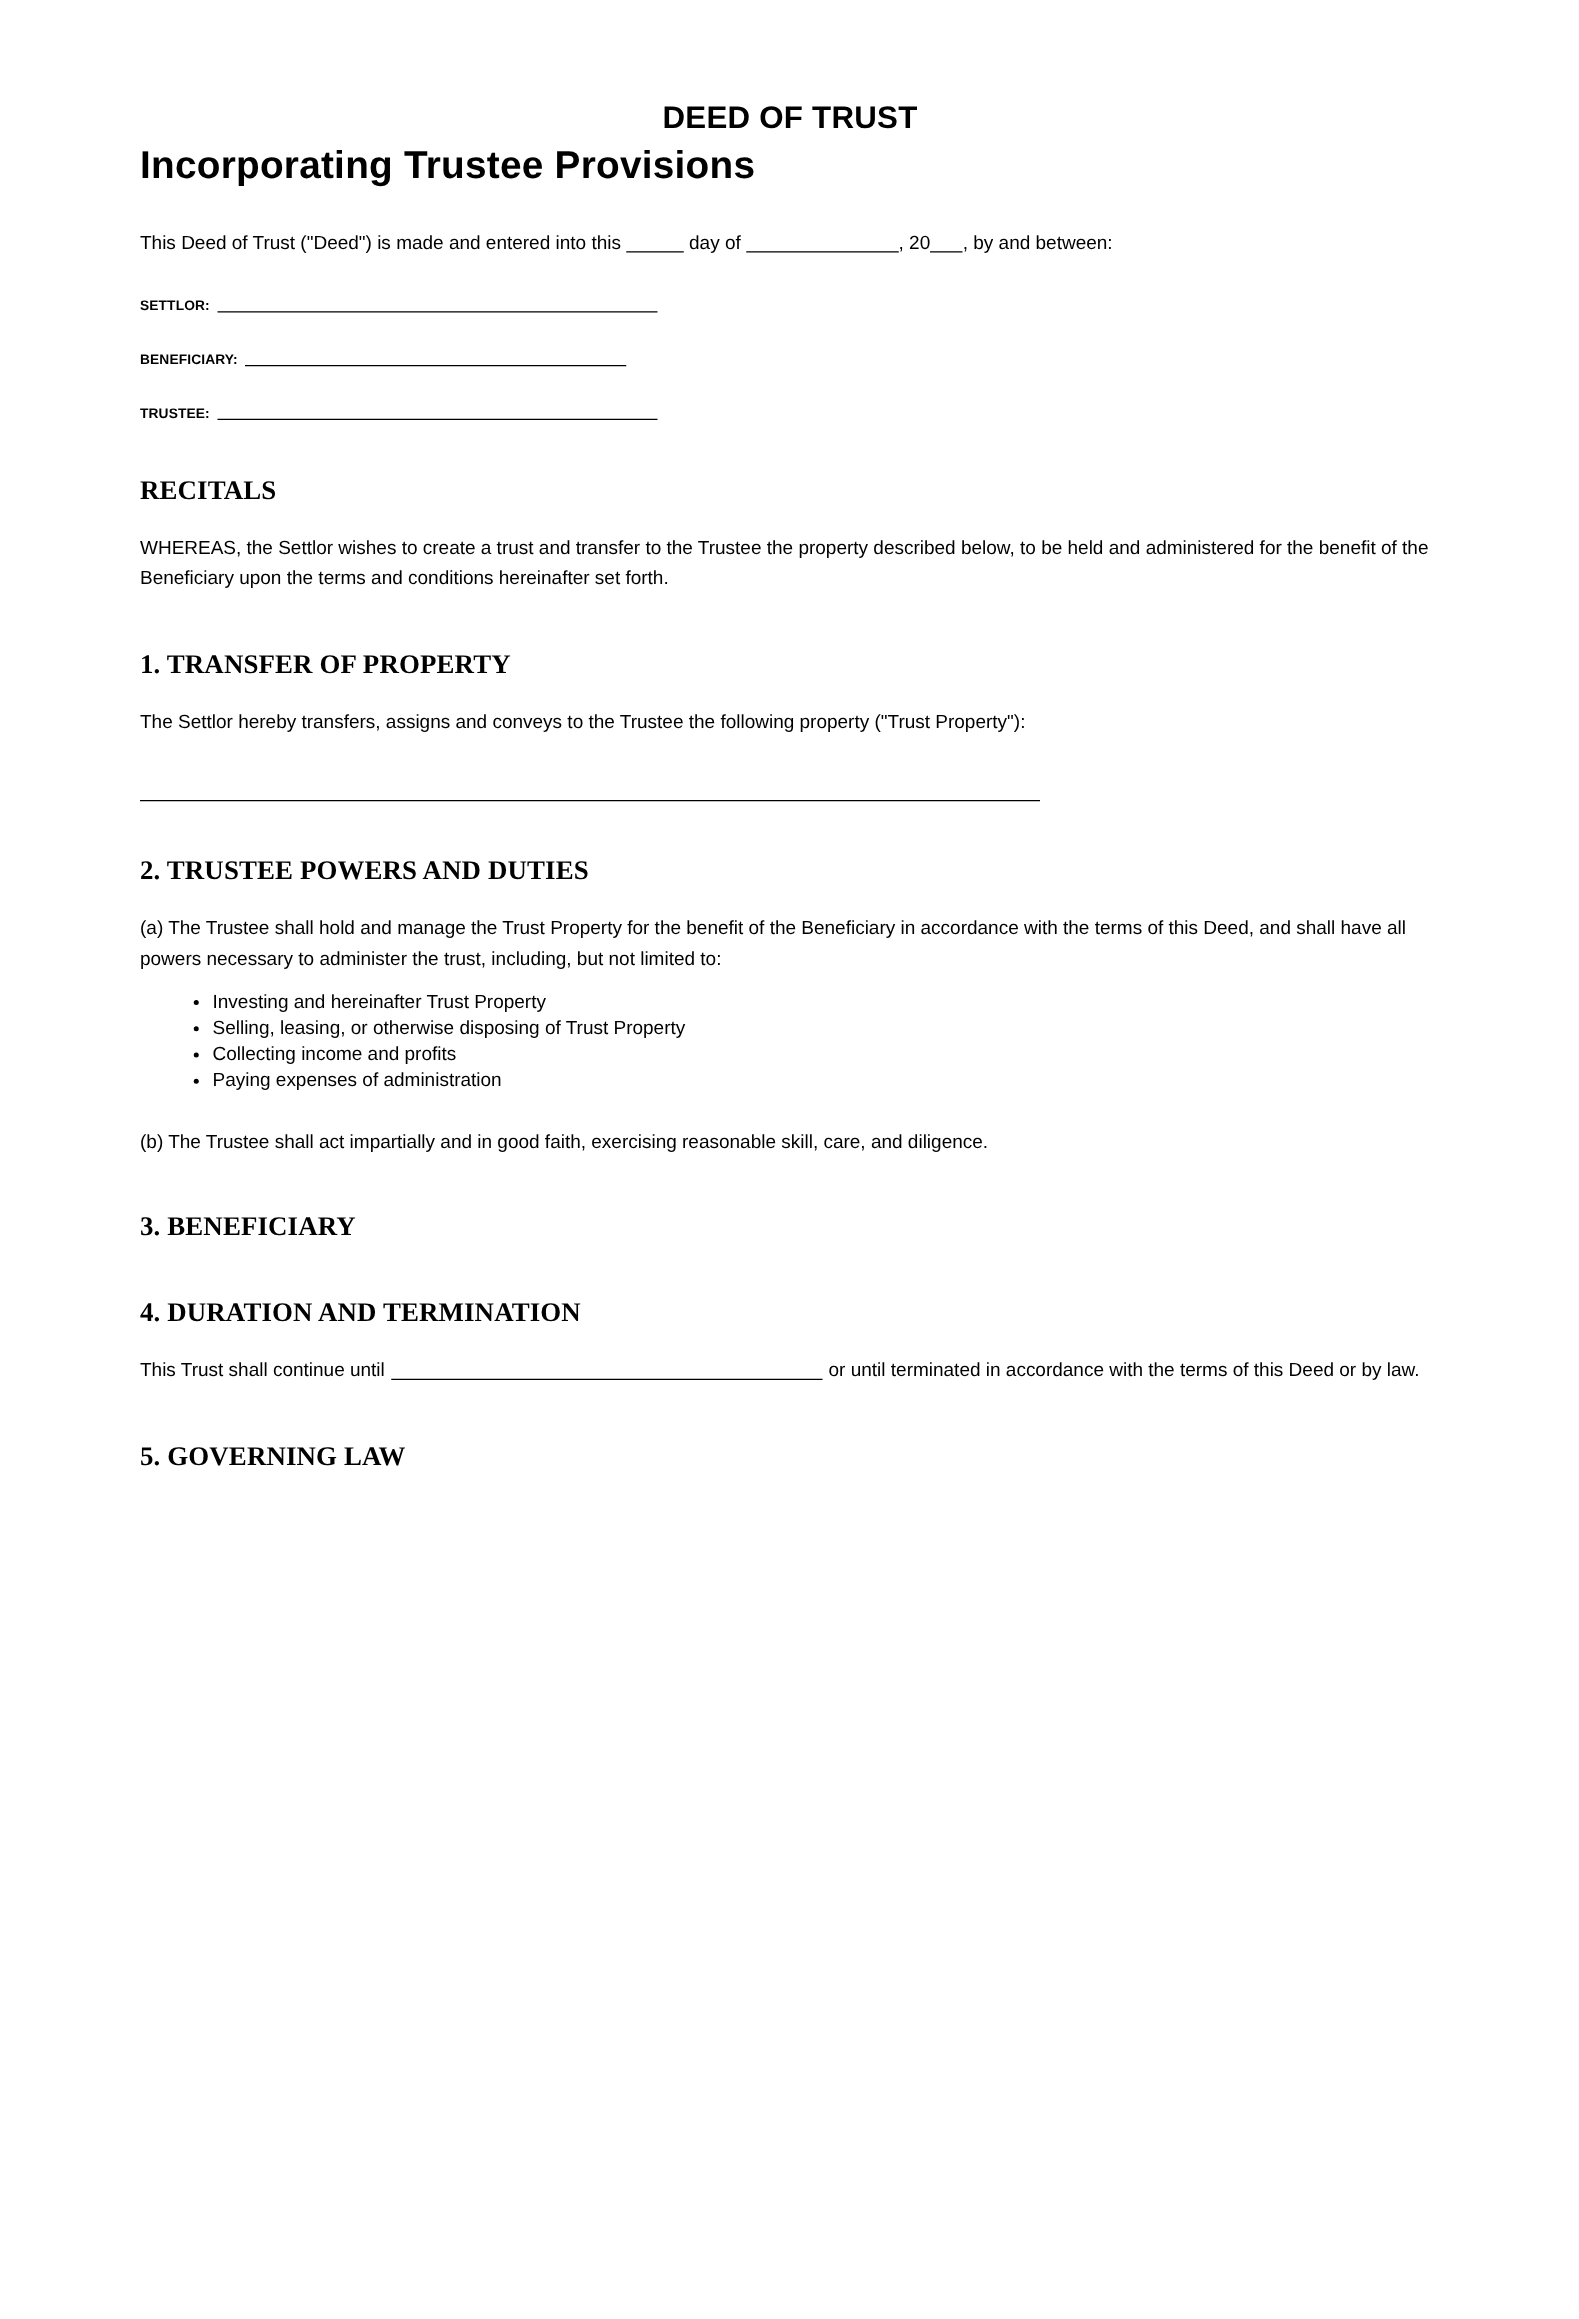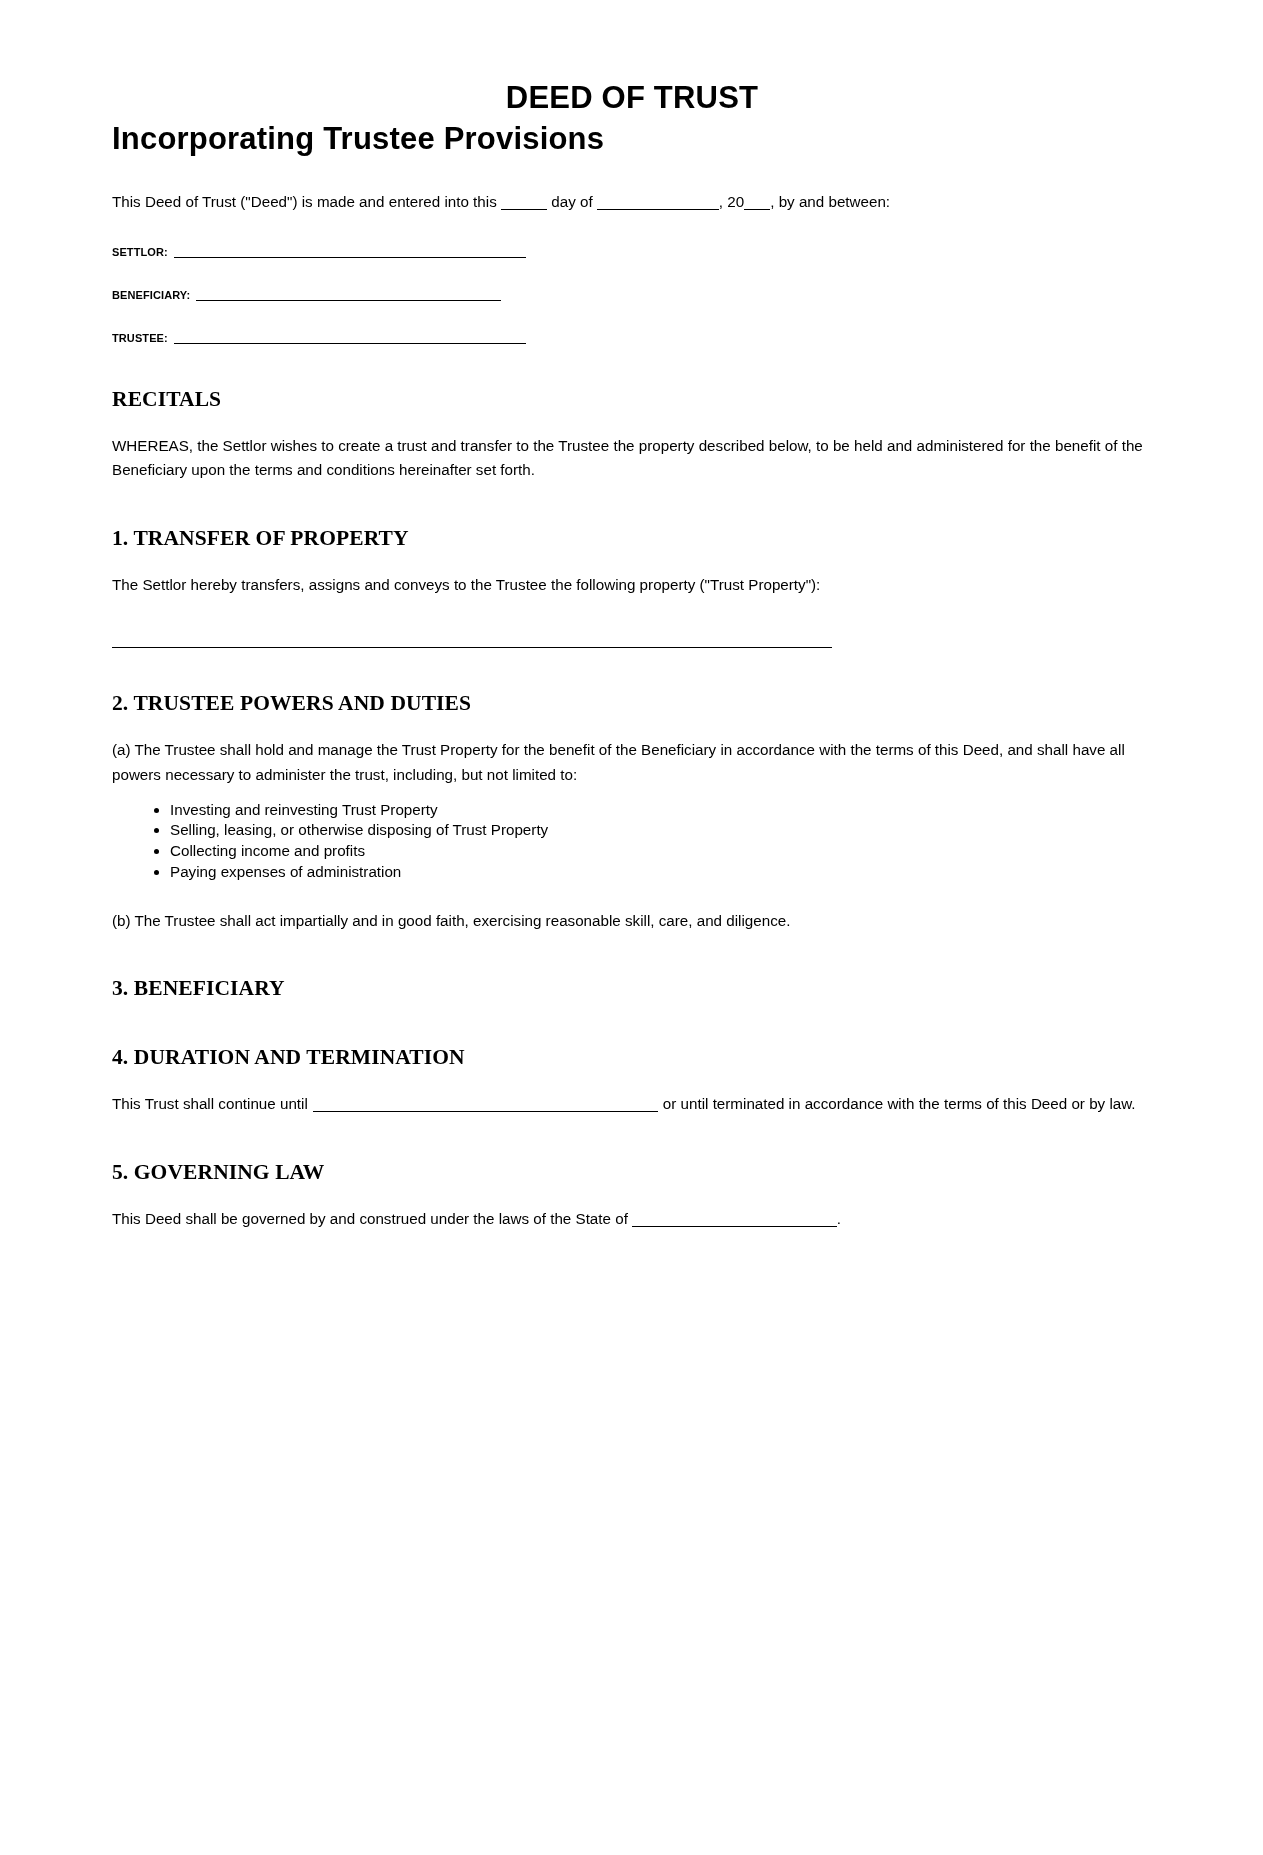--- a/index.html
+++ b/index.html
@@ -23,21 +23,21 @@
   .content {
     position: absolute;
     left: 112px;
     top: 0;
     width: 1040px;
   }
 
   
   .doc-title {
     text-align: center;
-    font-size: 31px;
+    font-size: 25px;
     font-weight: bold;
     letter-spacing: 0.2px;
     margin: 0;
     padding-top: 80px;
     line-height: 1.18;
   }
   .doc-subtitle {
     text-align: left;
     font-size: 31px;
     font-weight: bold;
@@ -154,34 +154,31 @@
     <h3 class="section-heading">RECITALS</h3>
     <p class="para">WHEREAS, the Settlor wishes to create a trust and transfer to the Trustee the property described below, to be held and administered for the benefit of the Beneficiary upon the terms and conditions hereinafter set forth.</p>
 
     <h3 class="section-heading">1. TRANSFER OF PROPERTY</h3>
     <p class="para">The Settlor hereby transfers, assigns and conveys to the Trustee the following property ("Trust Property"):</p>
     <div class="property-line"></div>
 
     <h3 class="section-heading">2. TRUSTEE POWERS AND DUTIES</h3>
     <p class="para">(a) The Trustee shall hold and manage the Trust Property for the benefit of the Beneficiary in accordance with the terms of this Deed, and shall have all powers necessary to administer the trust, including, but not limited to:</p>
     <ul class="bullets">
-      <li>Investing and reinvesting Trust Property</li>
+      <li>Investing and hereinafter Trust Property</li>
       <li>Selling, leasing, or otherwise disposing of Trust Property</li>
       <li>Collecting income and profits</li>
       <li>Paying expenses of administration</li>
     </ul>
     <p class="para para-b">(b) The Trustee shall act impartially and in good faith, exercising reasonable skill, care, and diligence.</p>
 
     <h3 class="section-heading">3. BENEFICIARY</h3>
 
     <h3 class="section-heading">4. DURATION AND TERMINATION</h3>
     <p class="para">
       <span>This Trust shall continue until</span><span class="blank blank-until"></span><span>or until terminated in accordance with the terms of this Deed or by law.</span>
     </p>
 
     <h3 class="section-heading">5. GOVERNING LAW</h3>
-    <p class="para">
-      <span>This Deed shall be governed by and construed under the laws of the State of</span><span class="blank blank-state"></span><span>.</span>
-    </p>
 
 
   </div>
 </div>
 
 </body></html>

